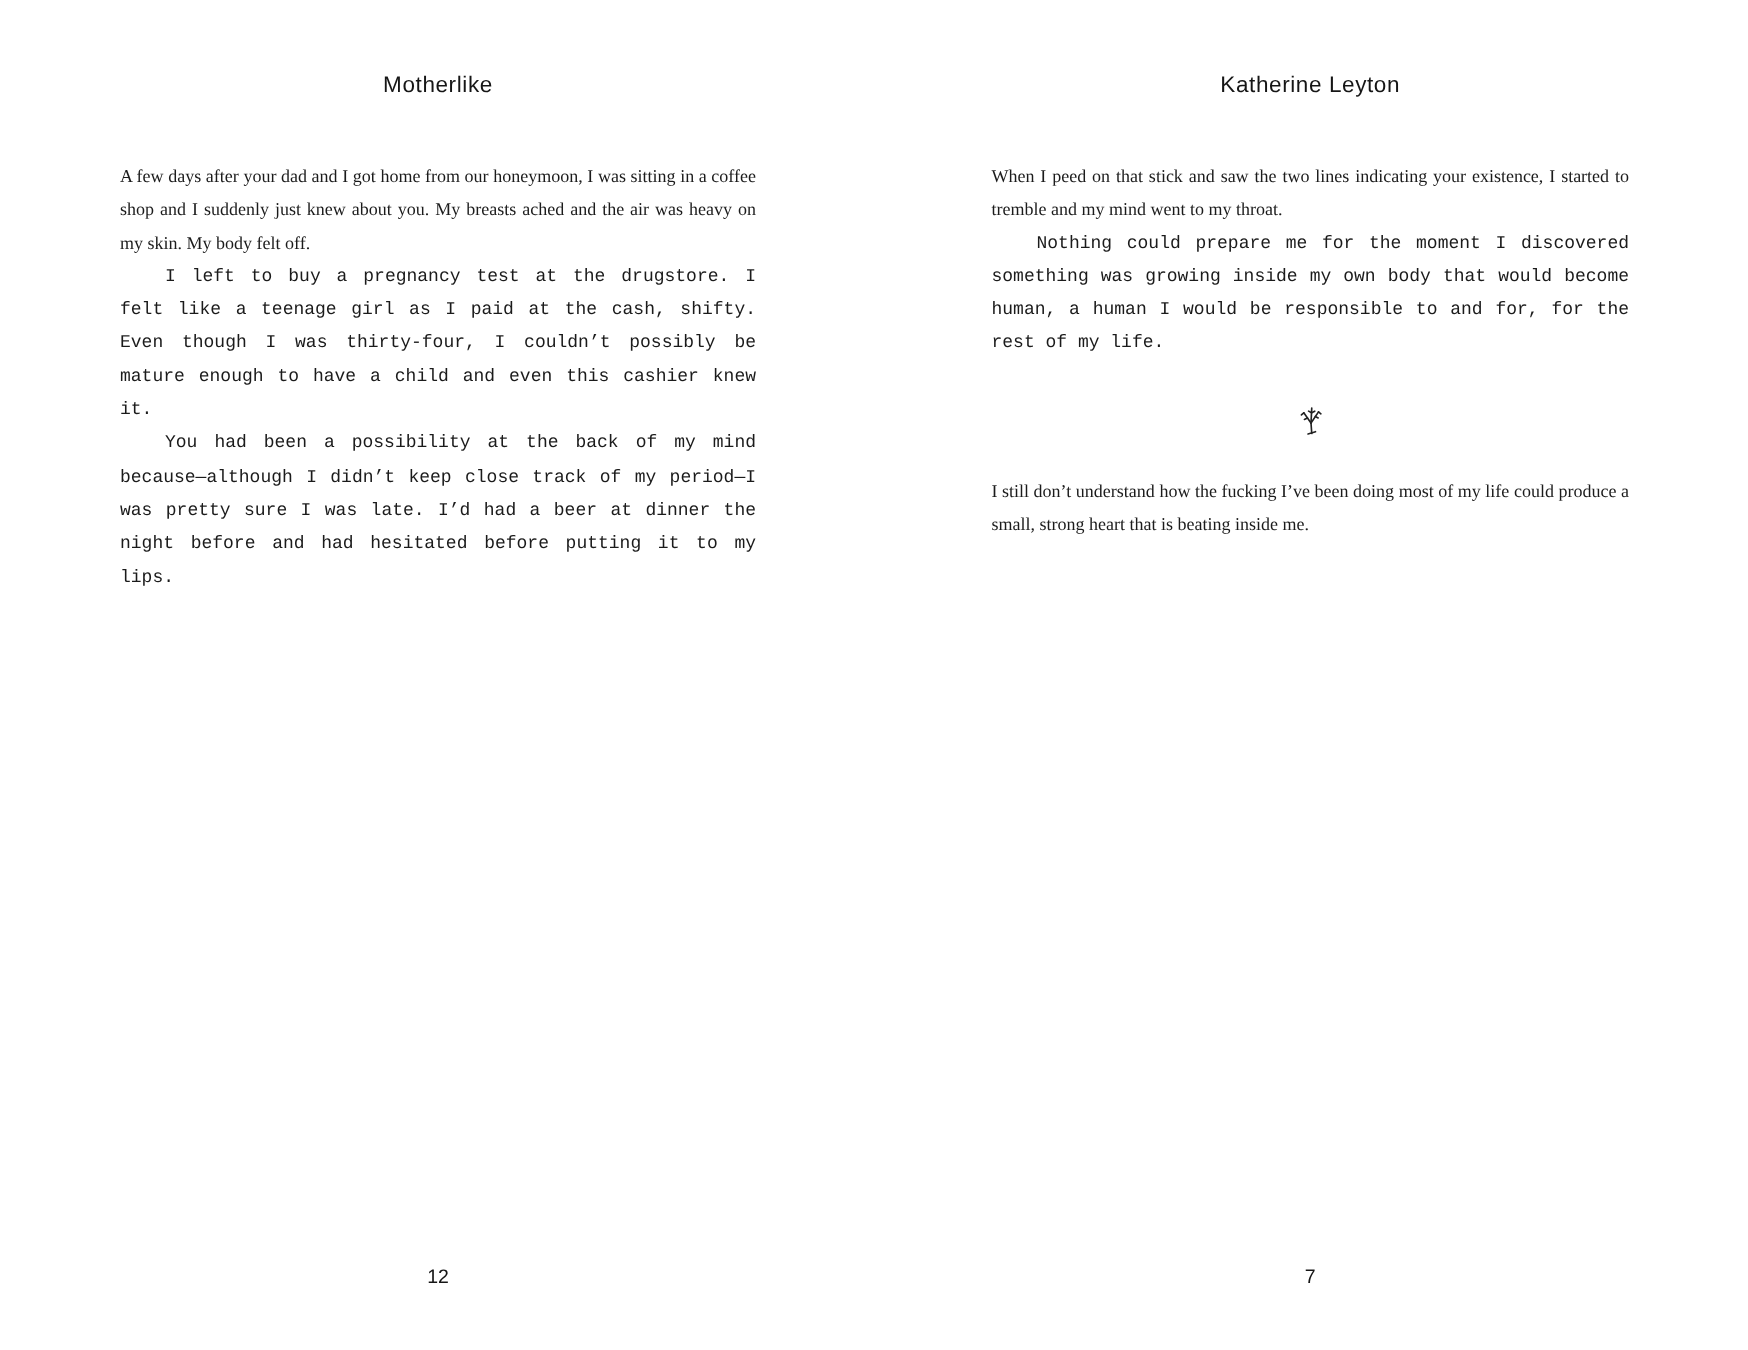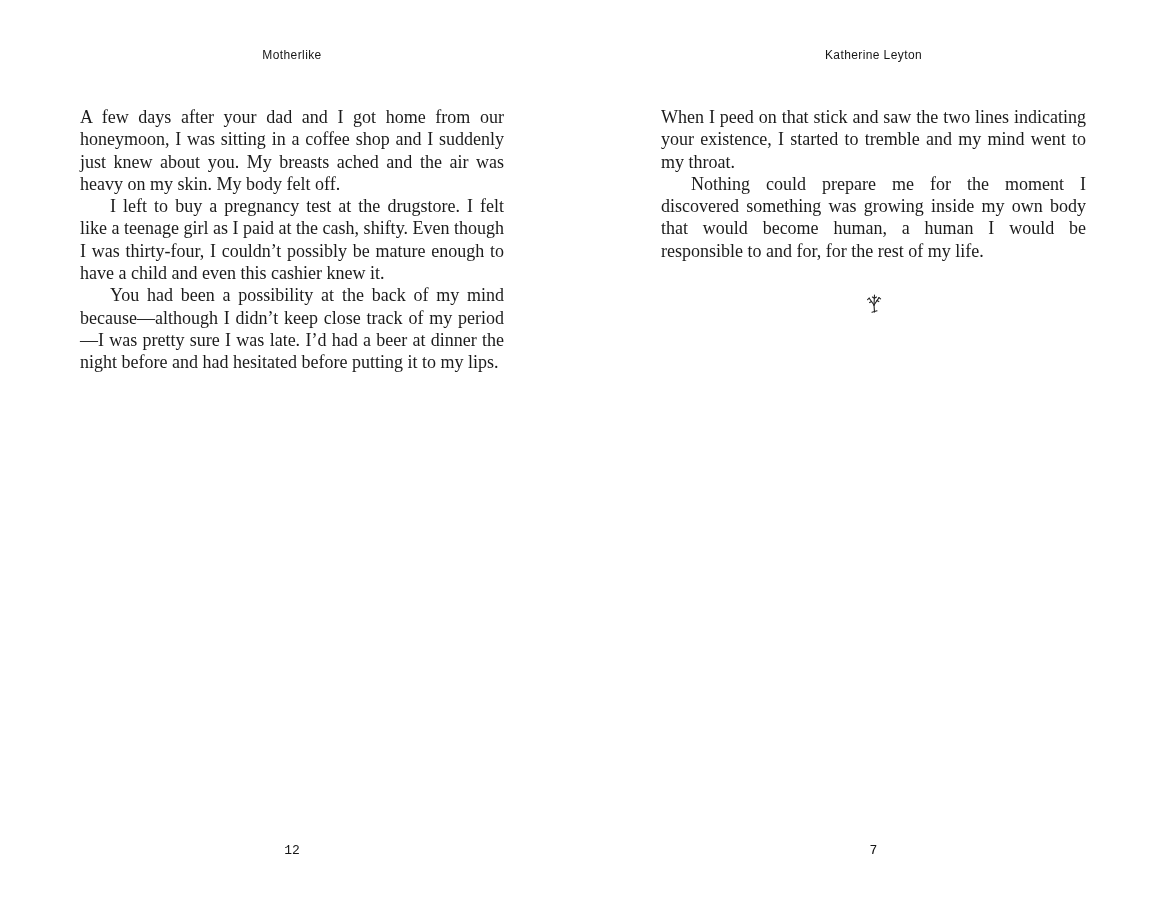--- a/index.html
+++ b/index.html
@@ -28,61 +28,62 @@
   .page.left  { left: 80px;  width: 424px; }
   .page.right { left: 661px; width: 425px; }
 
   .running-header {
     position: absolute;
     top: 48px;
     left: 0;
     width: 100%;
     text-align: center;
     font-family: "Liberation Sans", sans-serif;
-    font-size: 12px;
+    font-size: 15px;
     font-weight: 500;
     letter-spacing: 0.4px;
     color: #161616;
   }
 
   .body-text {
     position: absolute;
     top: 106px;
     left: 0;
     width: 100%;
-    font-size: 18px;
+    font-size: 12px;
     line-height: 22.3px;
     text-align: justify;
   }
   .body-text p {
     margin: 0;
     padding: 0;
   }
   .body-text p.indent {
     text-indent: 30px;
+    font-family: Liberation Mono, monospace;
   }
 
   .ornament {
     margin: 28px 0 26px 0;
     height: 22px;
     text-align: center;
     line-height: 22px;
   }
   .ornament svg {
     display: inline-block;
     vertical-align: middle;
   }
 
   .folio {
     position: absolute;
     top: 843px;
     left: 0;
     width: 100%;
     text-align: center;
-    font-family: Liberation Mono, monospace;
+    font-family: Liberation Sans, sans-serif;
     font-size: 13px;
     font-weight: 500;
     color: #161616;
   }
 </style>
 </head>
 <body>
 
 <div class="spread">
 
@@ -118,18 +119,19 @@
               <path d="M5.6 9.6 L3.6 10.6"></path>
               <path d="M8.4 6.2 L6.4 5.1"></path>
               <path d="M8.4 6.2 L10.5 5.1"></path>
               <path d="M10.9 8.6 L12.8 9.6"></path>
               <path d="M13 5.6 L14.6 6.9"></path>
             </g>
           </svg>
         </span>
       </div>
 
+      <p>I still don’t understand how the fucking I’ve been doing most of my life could produce a small, strong heart that is beating inside me.</p>
     </div>
 
     <footer class="folio">7</footer>
   </section>
 
 </div>
 
 </body></html>

